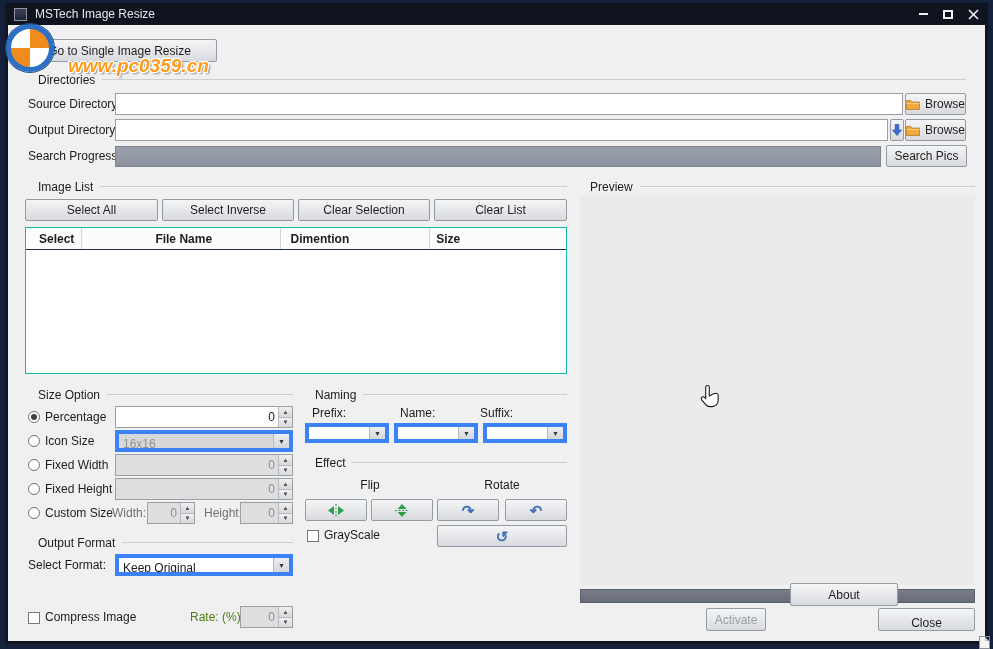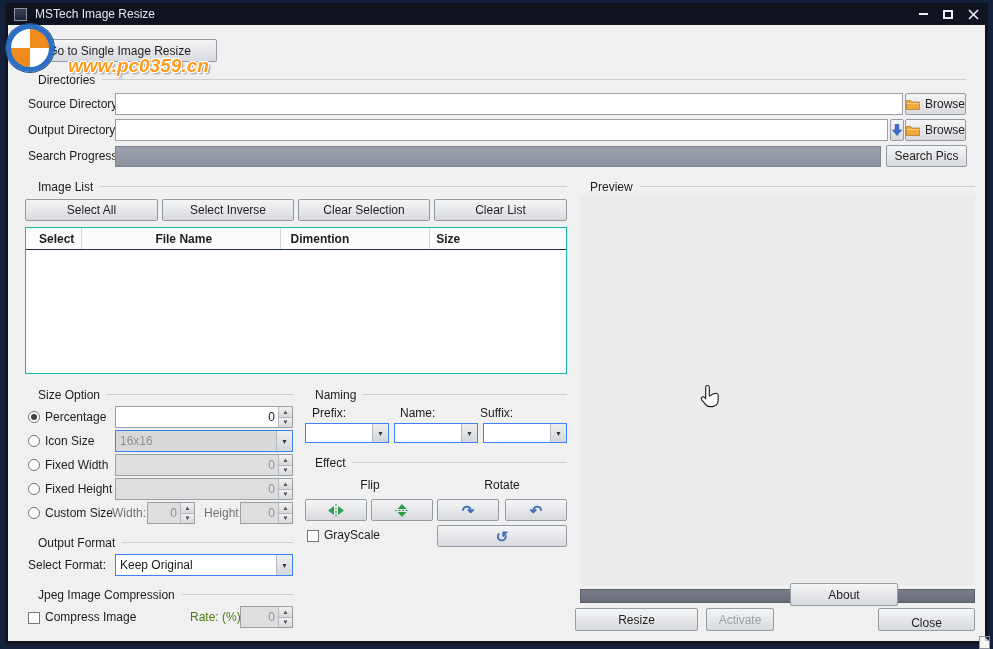--- a/index.html
+++ b/index.html
@@ -39,21 +39,21 @@
 
   .spinner { position:absolute; display:flex; border:1px solid #9aa0a6; background:#fff; height:22px; }
   .spinner .val { flex:1; text-align:right; line-height:20px; padding-right:3px; }
   .spin-btns { width:14px; display:flex; flex-direction:column; border-left:1px solid #b6babf; }
   .spin-btns .sb { flex:1; display:flex; align-items:center; justify-content:center; font-size:6px; color:#45484c;
                    background:linear-gradient(#eff0f1,#d6d8db); }
   .spin-btns .sb + .sb { border-top:1px solid #b6babf; }
   .spinner.disabled { background:#dedede; }
   .spinner.disabled .val { color:#8d9196; }
 
-  .combo { position:absolute; display:flex; border:1px solid #3b82f6; background:#fff; height:22px; }
+  .combo { position:absolute; display:flex; border:4px solid #3b82f6; background:#fff; height:22px; }
   .combo .cval { flex:1; line-height:20px; padding-left:4px; overflow:hidden; white-space:nowrap; }
   .combo .carrow { width:16px; display:flex; align-items:center; justify-content:center; font-size:7px; color:#35383c;
                    background:linear-gradient(#edeeef,#d4d7da); border-left:1px solid #b6babf; }
   .combo.disabled { background:#d8d8d8; }
   .combo.disabled .cval { color:#8d9196; }
   .combo.h20 { height:20px; }
   .combo.h20 .cval { line-height:18px; }
 
   .radio { position:absolute; width:12px; height:12px; border-radius:50%; border:1px solid #6f7780; background:#fff; }
   .radio.checked::after { content:""; position:absolute; left:2px; top:2px; width:6px; height:6px; border-radius:50%; background:#3c4047; }
@@ -313,40 +313,33 @@
       <div class="grp" style="left:30px; top:511px; width:255px;">
         <span>Output Format</span>
           <span class="line"></span>
       </div>
       <span class="lbl" style="left:20px; top:529px;">Select Format:</span>
       <div class="combo" style="left:107px; top:529px; width:178px;">
         <span class="cval">Keep Original</span>
         <span class="carrow">▼</span>
       </div>
 
-      <div class="grp" style="left:30px; top:563px; width:255px;">
-        <span>Jpeg Image Compression</span>
-          <span class="line"></span>
-      </div>
       <span class="checkbox" style="left:20px; top:587px;"></span>
       <span class="lbl" style="left:37px; top:581px;">Compress Image</span>
       <span class="lbl" style="left:182px; top:581px; color:#4d7c0f;">Rate: (%)</span>
       <div class="spinner disabled" style="left:232px; top:581px; width:53px;">
         <span class="val">0</span>
         <span class="spin-btns">
           <span class="sb">▲</span>
           <span class="sb">▼</span>
         </span>
       </div>
 
       <div class="bprogress" style="left:572px; top:564px; width:395px; height:14px;"></div>
-      <div class="btn" style="left:567px; top:583px; width:123px; height:23px;">
-          <span>Resize</span>
-        </div>
-      <div class="btn disabled" style="left:698px; top:583px; width:68px; height:23px;">
+      <div class="btn disabled" style="left:698px; top:583px; width:60px; height:23px;">
           <span>Activate</span>
         </div>
       <div class="btn" style="left:782px; top:558px; width:108px; height:23px;">
           <span>About</span>
         </div>
       <div class="btn" style="left:870px; top:583px; width:97px; height:23px;align-items:flex-end;">
           <span>Close</span>
         </div>
 
     </div>

